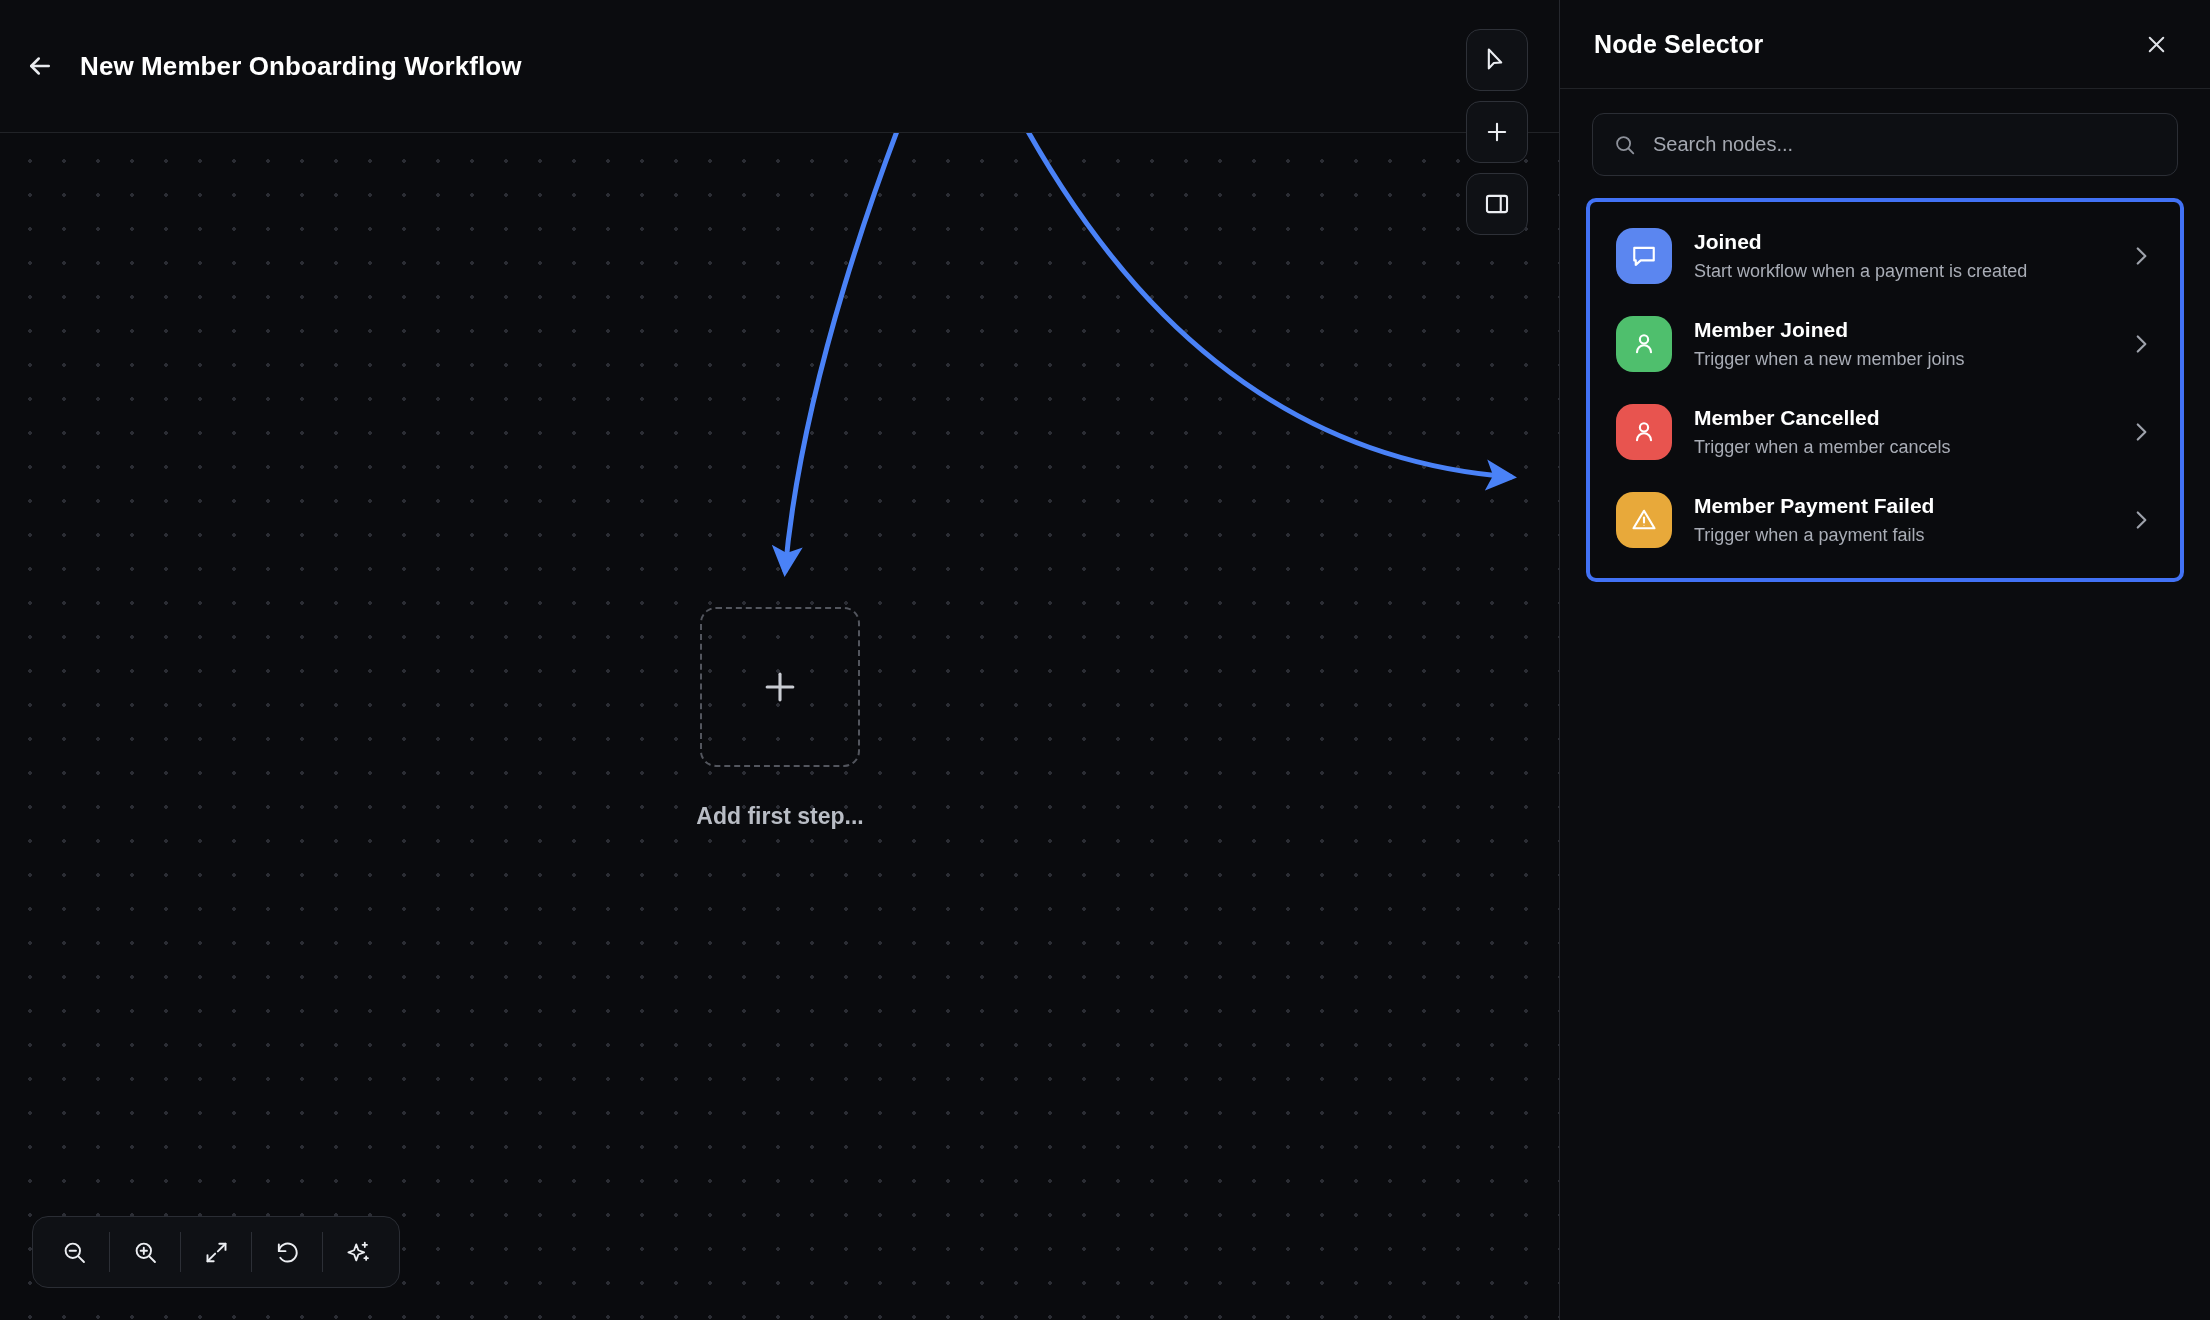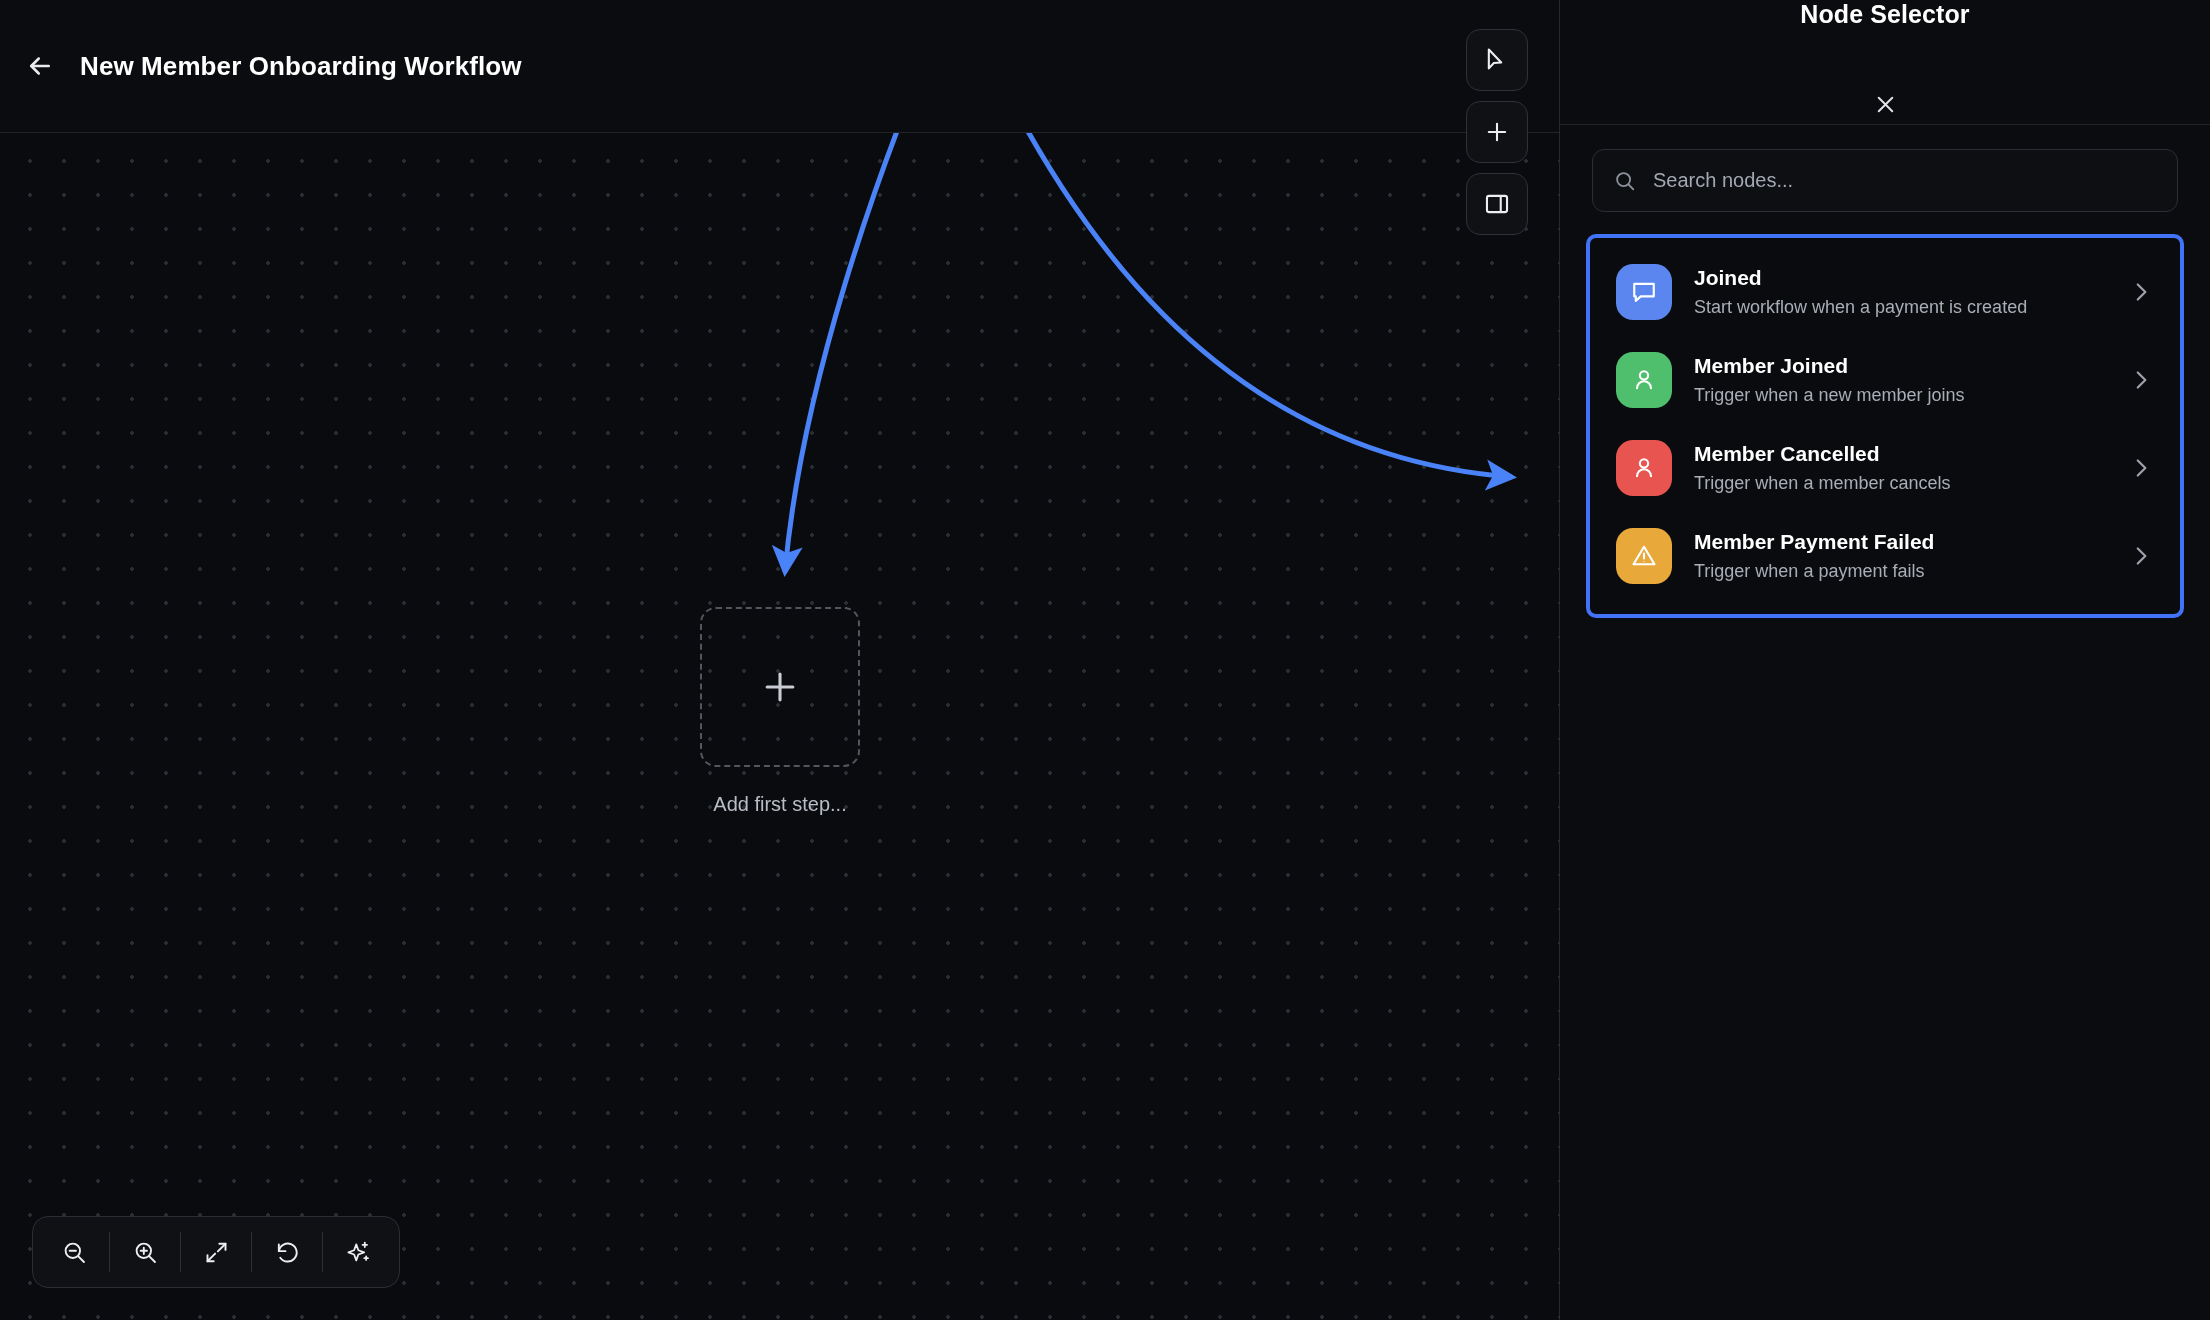--- a/index.html
+++ b/index.html
@@ -110,24 +110,24 @@
     background: transparent;
   }
 
   .placeholder-box .plus {
     width: 44px;
     height: 44px;
     color: #c9ccd2;
   }
 
   .placeholder-label {
-    margin-top: 26px;
-    font-size: 20px;
+    margin-top: 36px;
+    font-size: 23px;
     color: #b9bdc5;
-    font-weight: 400;
+    font-weight: 700;
     white-space: nowrap;
   }
 
   
   .tool-rail {
     position: absolute;
     right: 31px;
     top: 29px;
     display: flex;
     flex-direction: column;
@@ -184,27 +184,26 @@
   .panel {
     position: relative;
     width: 650px;
     height: 1320px;
     background: #0b0c0f;
     display: flex;
     flex-direction: column;
   }
 
   .panel-header {
-    height: 125px;
+    height: 89px;
     display: flex;
     align-items: center;
     justify-content: space-between;
     padding: 0 34px 0 34px;
     border-bottom: 1px solid #212327;
-    flex-direction: column;
   }
 
   .panel-title {
     font-size: 25px;
     font-weight: 700;
     color: #ffffff;
     letter-spacing: 0.1px;
   }
 
   .close-btn {

